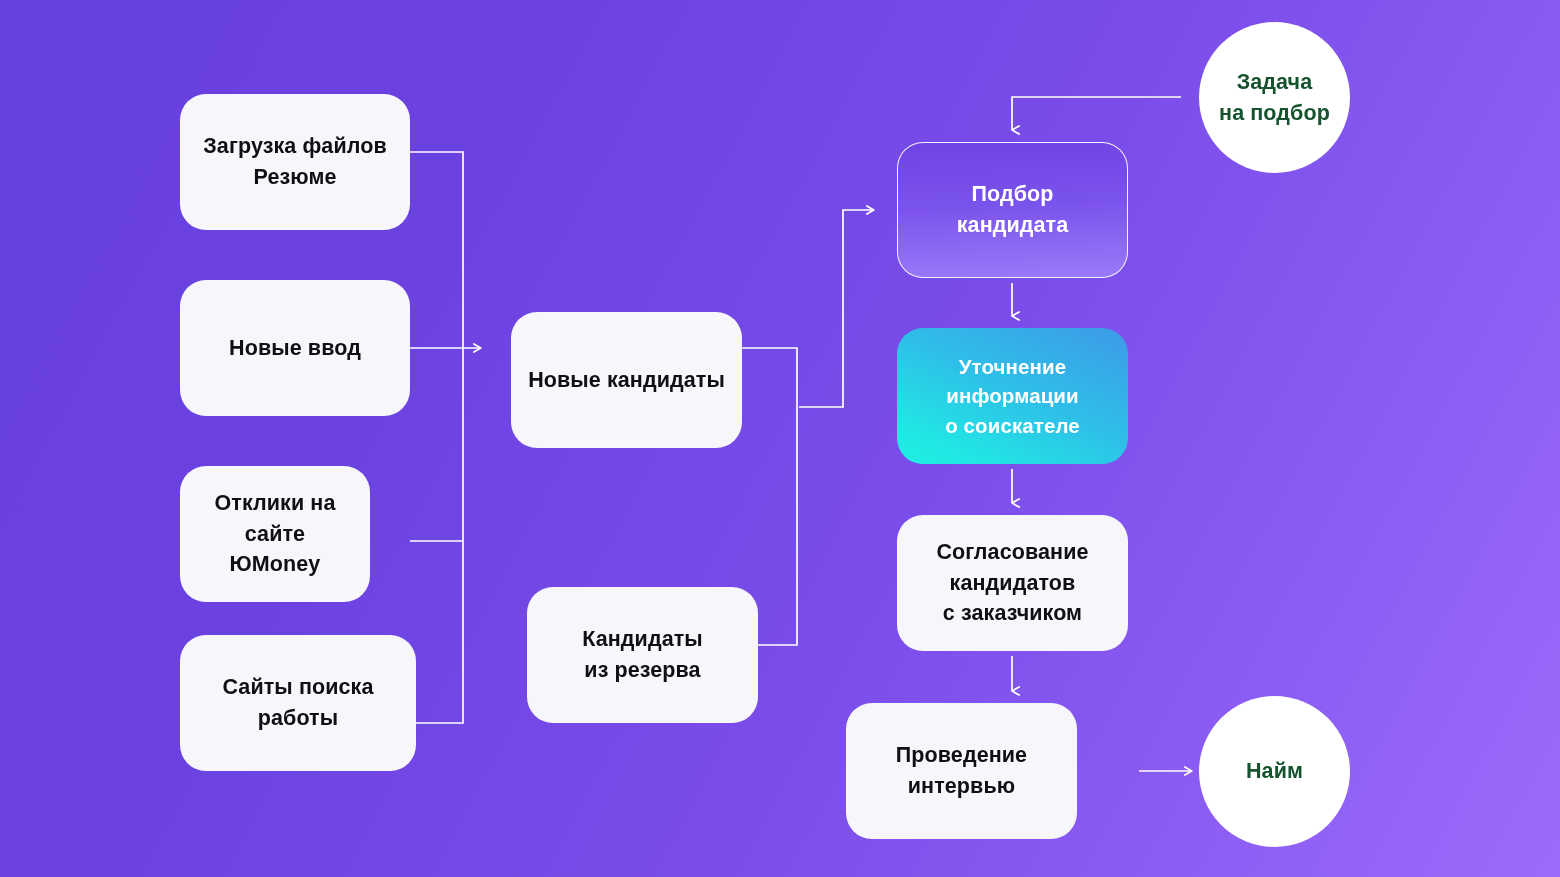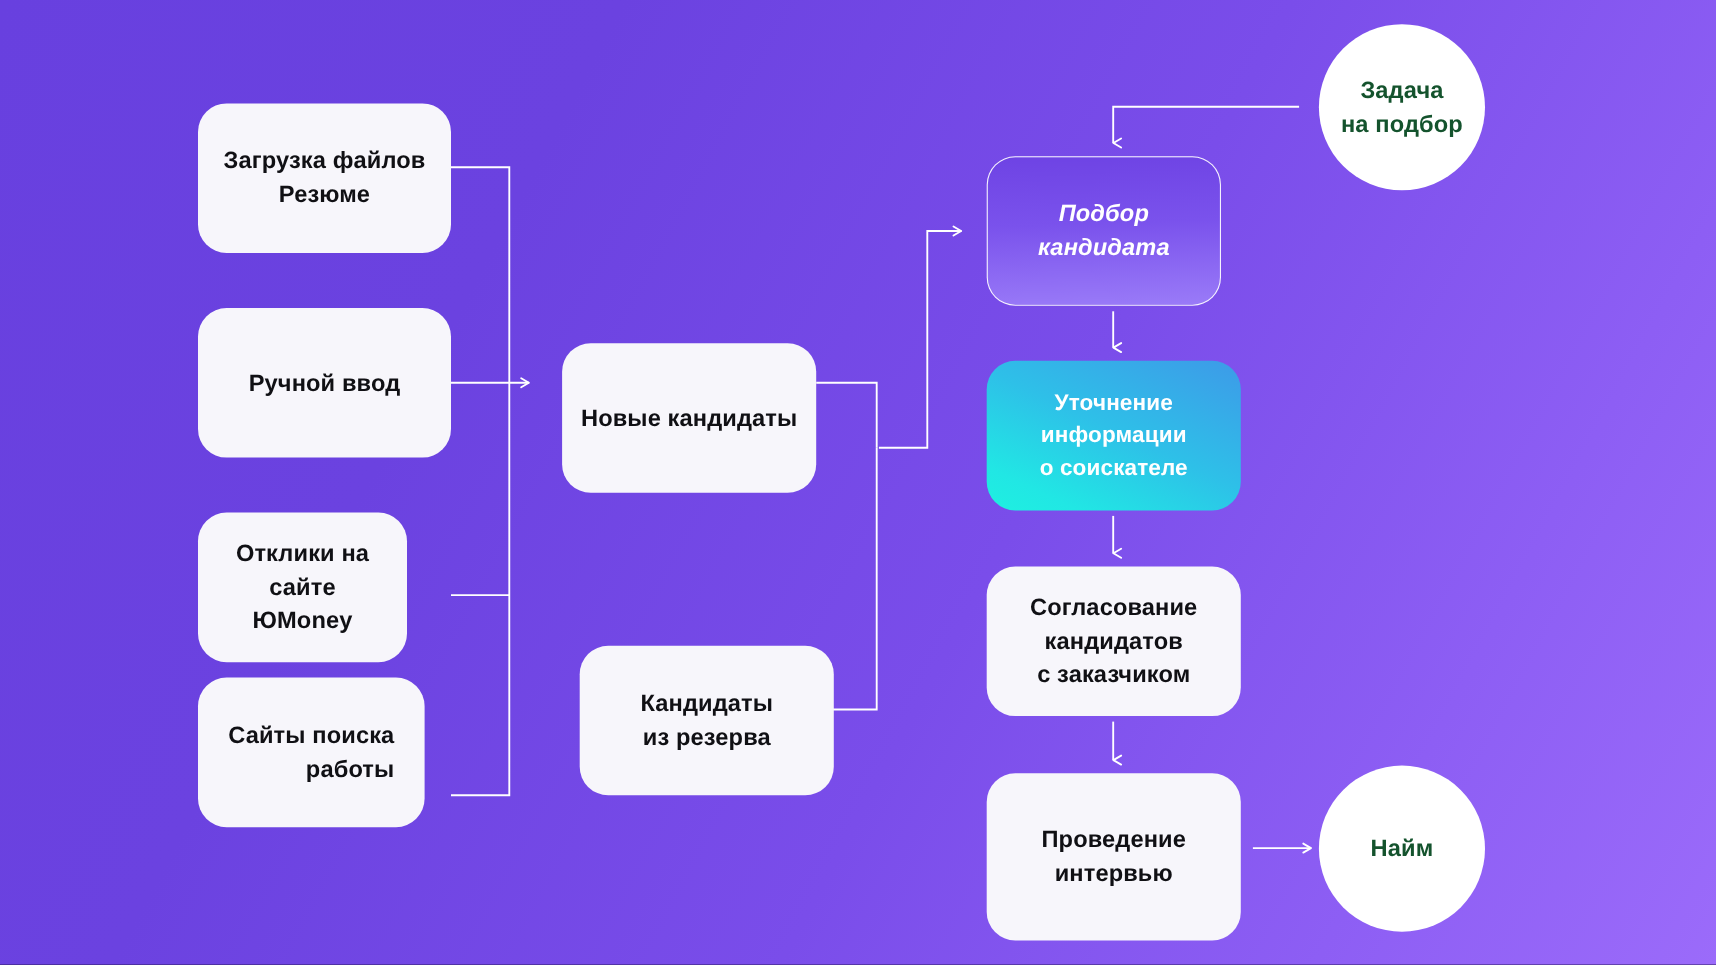--- a/index.html
+++ b/index.html
@@ -67,29 +67,29 @@
     background: #ffffff;
     color: #14532d;
     border-radius: 50%;
     font-size: 21.5px;
   }
 
   
   #n-upload   { left: 180px; top: 94px;  width: 230px; height: 136px; }
   #n-manual   { left: 180px; top: 280px; width: 230px; height: 136px; }
   #n-responses{ left: 180px; top: 466px; width: 190px; height: 136px; }
-  #n-jobsites { left: 180px; top: 616px; width: 206px; height: 136px; text-align: right; }
+  #n-jobsites { left: 180px; top: 635px; width: 236px; height: 136px; }
 
   #n-new      { left: 511px; top: 280px; width: 231px; height: 136px; margin-top: 32px; }
   #n-reserve  { left: 511px; top: 587px; width: 231px; height: 136px; margin-left: 16px; }
 
-  #n-select   { left: 897px; top: 142px; width: 213px; height: 136px; font-style: italic; }
+  #n-select   { left: 897px; top: 142px; width: 231px; height: 136px; }
   #n-clarify  { left: 897px; top: 328px; width: 231px; height: 136px; }
   #n-approve  { left: 897px; top: 515px; width: 231px; height: 136px; }
-  #n-interview{ left: 897px; top: 703px; width: 231px; height: 152px; }
+  #n-interview{ left: 846px; top: 703px; width: 231px; height: 136px; }
 
   #n-task     { left: 1199px; top: 22px;  width: 151px; height: 151px; }
   #n-hire     { left: 1199px; top: 696px; width: 151px; height: 151px; }
 </style>
 </head>
 <body>
 
 <div id="canvas">
 
   <svg id="wires" viewBox="0 0 1560 877" width="1560" height="877" xmlns="http://www.w3.org/2000/svg">
@@ -118,21 +118,21 @@
 
       <path d="M1012,283 L1012,316" marker-end="url(#ah-d)"></path>
       <path d="M1012,469 L1012,503" marker-end="url(#ah-d)"></path>
       <path d="M1012,656 L1012,691" marker-end="url(#ah-d)"></path>
 
       <path d="M1139,771 L1192,771" marker-end="url(#ah-r)"></path>
     </g>
   </svg>
 
   <div class="node card" id="n-upload">Загрузка файлов<br>Резюме</div>
-  <div class="node card" id="n-manual">Ручной ввод</div>
+  <div class="node card" id="n-manual">Новые ввод</div>
   <div class="node card" id="n-responses">Отклики на сайте<br>ЮМoney</div>
   <div class="node card" id="n-jobsites">Сайты поиска<br>работы</div>
 
   <div class="node card" id="n-new">Новые кандидаты</div>
   <div class="node card" id="n-reserve">Кандидаты<br>из резерва</div>
 
   <div class="node card-accent-purple" id="n-select">Подбор кандидата</div>
   <div class="node card-accent-teal" id="n-clarify">Уточнение<br>информации<br>о соискателе</div>
   <div class="node card" id="n-approve">Согласование<br>кандидатов<br>с заказчиком</div>
   <div class="node card" id="n-interview">Проведение<br>интервью</div>

